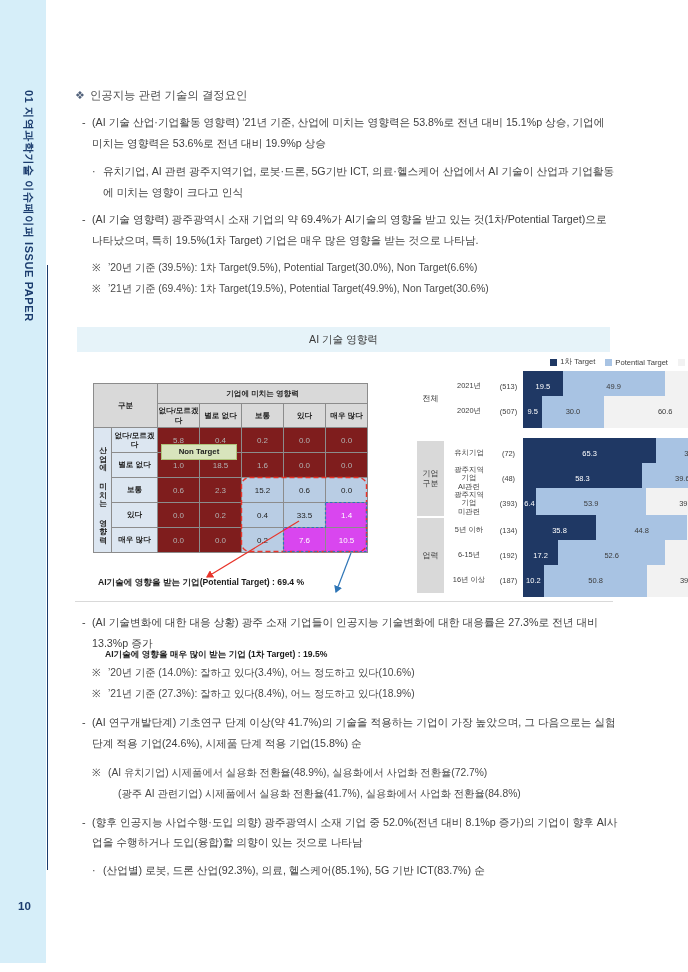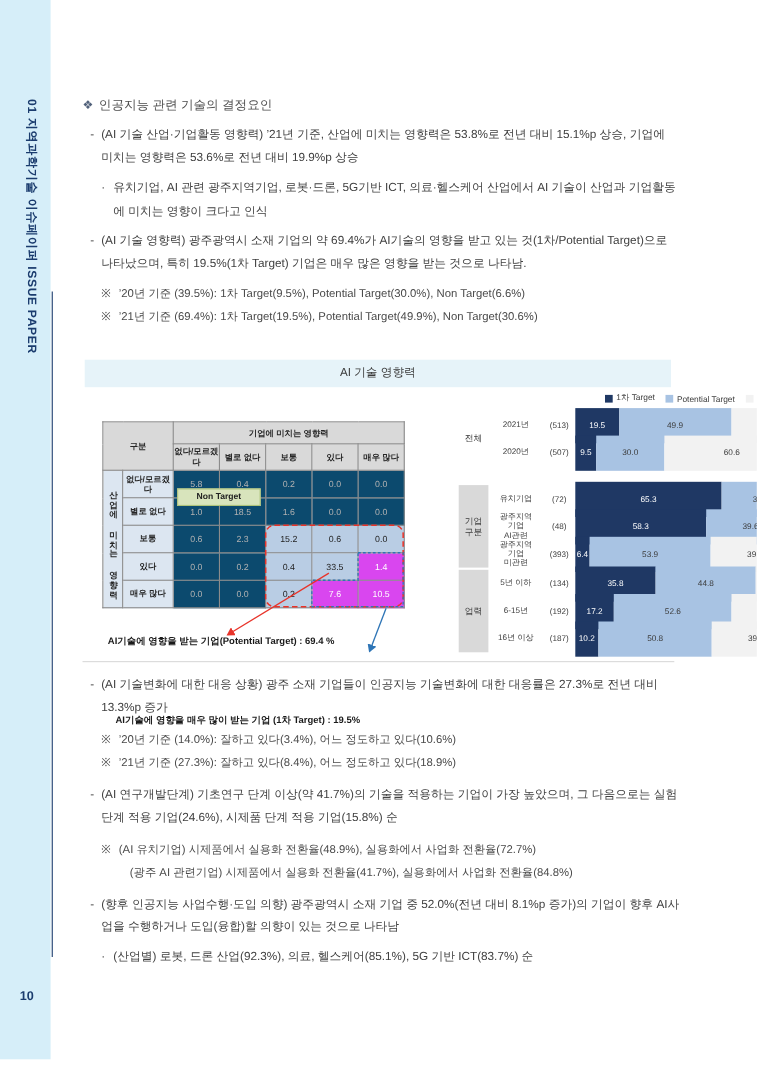--- a/index.html
+++ b/index.html
@@ -40,21 +40,21 @@
 
   
   .table-wrap { position:absolute; left:6px; top:26px; width:296px; height:234px; }
   table.xtab { border-collapse:collapse; table-layout:fixed; margin-left:10px; width:274px; }
   .xtab col.c0 { width:18px; } .xtab col.c1 { width:46px; } .xtab col.cv { width:42px; }
   .xtab th, .xtab td { border:1px solid #8c8c8c; text-align:center; vertical-align:middle; padding:0; }
   .xtab tr.h1 { height:20px; } .xtab tr.h2 { height:24px; } .xtab tr.dr { height:25px; }
   .xtab th { background:#d9d9d9; font-size:7.6px; font-weight:bold; color:#262626; word-break:break-all; line-height:1.2; }
   .xtab th.rg { background:#dce6f1; writing-mode:vertical-rl; text-orientation:upright; font-size:7.8px; letter-spacing:1px; }
   .xtab th.rh { background:#dce6f1; }
-  .xtab td { font-size:8px; color:#b2b2b2; background:#0c4a6e; }
+  .xtab td { font-size:8px; color:#b2b2b2; background:#7f1d1d; }
   .xtab td.hl { background:#b9cde4; color:#222; }
   .xtab td.dk { background:#d946ef; color:#fff; }
   .nt-box { position:absolute; left:78px; top:61px; width:76px; height:16px; background:#d8e4bc; border:1px solid #aec37a;
             font-size:7.8px; font-weight:bold; color:#222; text-align:center; line-height:14px; }
   .tbl-overlay { position:absolute; left:0; top:0; pointer-events:none; }
   .ann { position:absolute; font-size:8.6px; font-weight:bold; color:#1a1a1a; white-space:nowrap; }
   .ann1 { left:15px;  top:194px; }
   .ann2 { left:22px; top:230px;margin-top:36px; }
 
   

